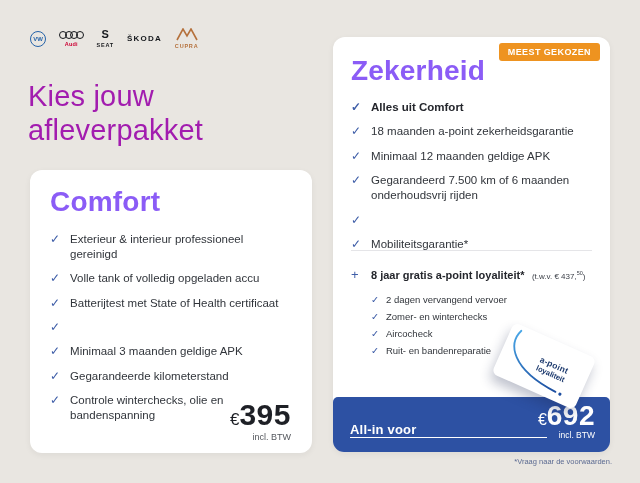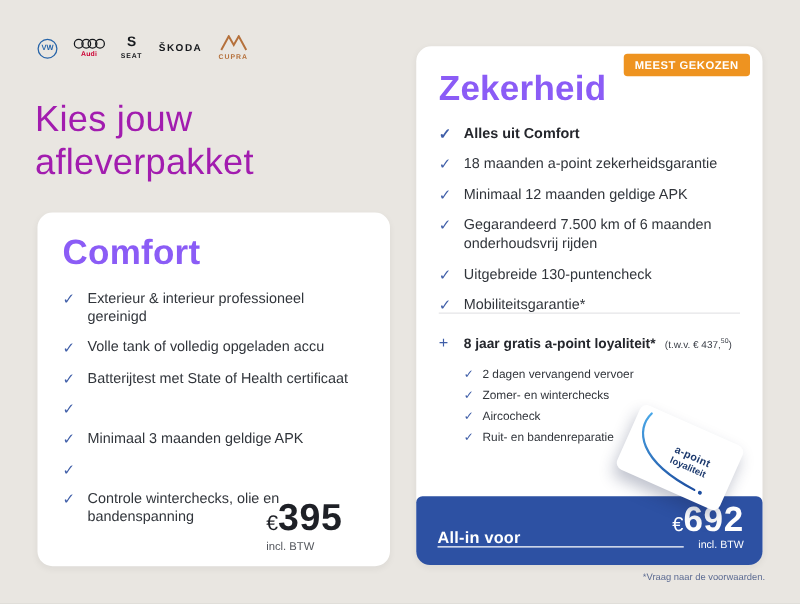--- a/index.html
+++ b/index.html
@@ -30,21 +30,21 @@
   .card h2{margin:0;font-size:28px;font-weight:700;color:#8b5cf6;letter-spacing:.2px;}
 
   .features{list-style:none;margin:0;padding:0;display:flex;flex-direction:column;gap:9.5px;}
   .features li{display:flex;gap:10px;font-size:11.5px;line-height:1.3;color:#31353b;}
   .features li.bold{font-weight:700;color:#24262c;}
   .check{color:#3f5ea8;font-size:12px;line-height:1.2;flex:0 0 auto;}
 
   
   .card-comfort{left:30px;top:170px;width:282px;height:283px;padding:16px 20px;}
   .card-comfort h2{margin-bottom:14px;}
-  .price-block{position:absolute;right:38px;bottom:11px;color:#1e2026;}
+  .price-block{position:absolute;right:21px;bottom:11px;text-align:right;color:#1e2026;}
   .price-cur{font-size:17px;font-weight:400;}
   .price-amt{font-size:30px;font-weight:700;letter-spacing:.5px;}
   .price-note{font-size:9px;color:#54575d;margin-top:0;}
 
   
   .card-zekerheid{left:333px;top:37px;width:277px;height:415px;padding:18px 18px;}
   .card-zekerheid h2{margin-bottom:13px;}
   .badge{position:absolute;top:6px;right:10px;background:#ee9320;color:#fff;
     font-size:9px;font-weight:700;letter-spacing:.4px;padding:4px 9px;border-radius:3px;}
   .features.z li{font-size:11.5px;}
@@ -138,20 +138,21 @@
         </li>
       <li>
           <span class="check">✓</span>
         </li>
       <li>
           <span class="check">✓</span>
           <span>Minimaal 3 maanden geldige APK</span>
         </li>
       <li>
           <span class="check">✓</span>
+          <span>Gegarandeerde kilometerstand</span>
         </li>
       <li>
           <span class="check">✓</span>
           <span>Controle winterchecks, olie en bandenspanning</span>
         </li>
     </ul>
     <div class="price-block">
       <div>
         <span class="price-cur">€</span><span class="price-amt">395</span>
       </div>
@@ -174,21 +175,20 @@
       <li>
           <span class="check">✓</span>
           <span>Minimaal 12 maanden geldige APK</span>
         </li>
       <li>
           <span class="check">✓</span>
           <span>Gegarandeerd 7.500 km of 6 maanden onderhoudsvrij rijden</span>
         </li>
       <li>
           <span class="check">✓</span>
-          <span>Uitgebreide 130-puntencheck</span>
         </li>
       <li>
           <span class="check">✓</span>
           <span>Mobiliteitsgarantie*</span>
         </li>
     </ul>
 
     <div class="bonus-section">
       <hr class="divider">
       <div class="bonus-row">

